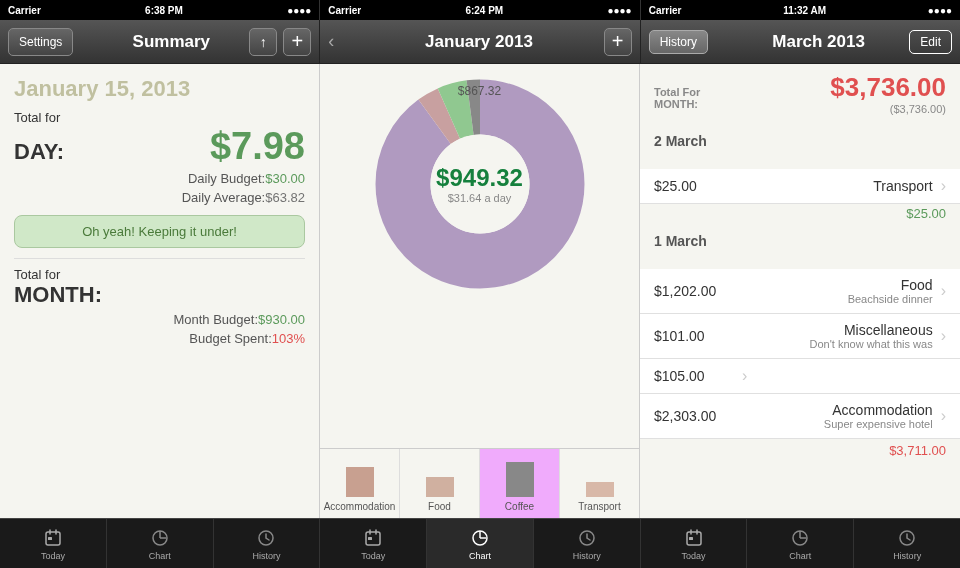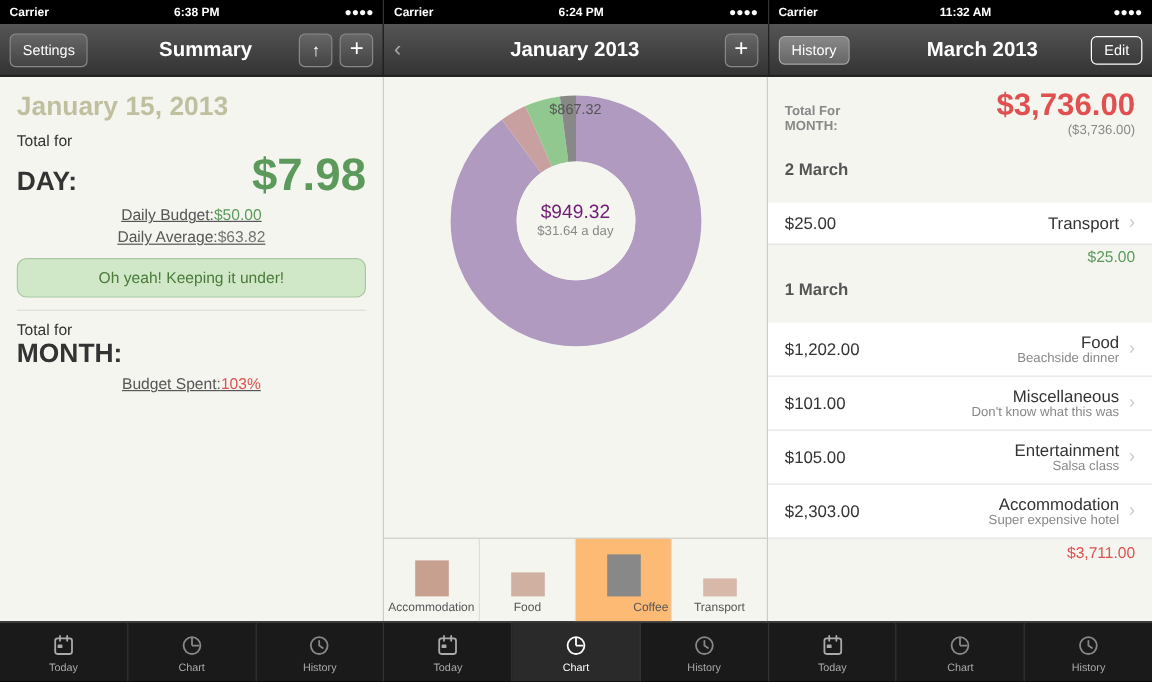--- a/index.html
+++ b/index.html
@@ -24,42 +24,42 @@
 
     
     .content { display: flex; flex: 1; overflow: hidden; }
 
     
     .panel-summary { width: 320px; background: #f5f5f0; padding: 12px 14px; border-right: 1px solid #ccc; flex-shrink: 0; }
     .date-heading { color: #c0c0a0; font-size: 22px; font-weight: bold; margin-bottom: 8px; }
     .total-for-label { color: #333; font-size: 13px; line-height: 1.2; }
     .total-for-day { color: #333; font-size: 22px; font-weight: bold; line-height: 1; }
     .day-amount { color: #5b9a5b; font-size: 38px; font-weight: bold; line-height: 1.1; }
-    .row-budget { display: flex; justify-content: center; margin-top: 4px; font-size: 13px; color: #555; text-decoration: underline; }
+    .row-budget { display: flex; justify-content: flex-end; margin-top: 4px; font-size: 13px; color: #555; }
     .row-budget .val-green { color: #5b9a5b; }
     .row-budget .val-black { color: #737373; }
     .callout-bubble { background: #d0e8c8; border: 1px solid #aac8a0; border-radius: 8px; padding: 8px 12px; margin: 10px 0; font-size: 13px; color: #4a7a3a; text-align: center; }
     .section-divider { height: 1px; background: #ddd; margin: 8px 0; }
     .month-section { margin-top: 6px; }
     .total-for-month-label { color: #333; font-size: 13px; }
     .total-for-month { color: #333; font-size: 22px; font-weight: bold; }
     .month-amount { color: #e05050; font-size: 38px; font-weight: bold; }
     .budget-spent-red { color: #e05050; }
 
     
     .panel-chart { width: 320px; background: #f5f5f0; border-right: 1px solid #ccc; flex-shrink: 0; display: flex; flex-direction: column; align-items: center; padding-top: 10px; }
     .donut-container { position: relative; width: 220px; height: 220px; }
     .donut-label { position: absolute; top: 50%; left: 50%; transform: translate(-50%, -50%); text-align: center; }
-    .donut-amount { font-size: 16px; font-weight: normal; color: #701a75; }
+    .donut-amount { font-size: 24px; font-weight: bold; color: #15803d; }
     .donut-sub { font-size: 11px; color: #888; }
     .donut-top-label { position: absolute; top: 10px; left: 50%; transform: translateX(-50%); font-size: 12px; color: #555; }
     .chart-categories { display: flex; gap: 0; width: 100%; margin-top: auto; border-top: 1px solid #ccc; }
     .chart-cat { flex: 1; text-align: center; padding: 8px 2px 6px; font-size: 11px; color: #555; border-right: 1px solid #ddd; cursor: pointer; }
     .chart-cat:last-child { border-right: none; }
-    .chart-cat.active { background: #fdba74; text-align: right; }
+    .chart-cat.active { background: #f0abfc; }
     .cat-bar-container { height: 40px; display: flex; align-items: flex-end; justify-content: center; margin-bottom: 4px; }
     .cat-bar { width: 28px; background: #c8a090; }
     .cat-bar.active { background: #888; }
 
     
     .panel-history { flex: 1; background: #f5f5f0; overflow-y: auto; }
     .history-header { padding: 8px 14px; }
     .month-total-row { display: flex; justify-content: space-between; align-items: baseline; margin-bottom: 4px; }
     .month-total-amount { color: #e05050; font-size: 26px; font-weight: bold; }
     .month-total-sub { color: #888; font-size: 11px; }
@@ -147,35 +147,39 @@
   <div class="panel-summary">
     <div class="date-heading">January 15, 2013</div>
     <div>
       <div class="total-for-label">Total for</div>
       <div style="display:flex;align-items:baseline;justify-content:space-between;">
         <div class="total-for-day">DAY:</div>
         <div class="day-amount">$7.98</div>
       </div>
       <div class="row-budget">
         <span>Daily Budget:</span>
-        <span class="val-green">$50.00</span>
+        <span class="val-green">$30.00</span>
       </div>
       <div class="row-budget">
         <span>Daily Average:</span>
         <span class="val-black">$63.82</span>
       </div>
     </div>
     <div class="callout-bubble">Oh yeah! Keeping it under!</div>
     <div class="section-divider"></div>
     <div class="month-section">
       <div class="total-for-month-label">Total for</div>
       <div style="display:flex;align-items:baseline;justify-content:space-between;">
         <div class="total-for-month">MONTH:</div>
       </div>
       <div class="row-budget">
+        <span>Month Budget:</span>
+        <span class="val-green">$930.00</span>
+      </div>
+      <div class="row-budget">
         <span>Budget Spent:</span>
         <span class="budget-spent-red">103%</span>
       </div>
     </div>
   </div>
 
   <div class="panel-chart">
 
     <div class="donut-container">
       <svg class="donut-svg" viewBox="0 0 200 200" width="220" height="220">
@@ -259,24 +263,20 @@
     <div class="history-item">
       <span class="item-amount">$101.00</span>
       <div class="item-desc">
         <div class="item-cat">Miscellaneous</div>
         <div class="item-sub">Don't know what this was</div>
       </div>
       <span class="item-chevron">›</span>
     </div>
     <div class="history-item">
       <span class="item-amount">$105.00</span>
-      <div class="item-desc">
-        <div class="item-cat">Entertainment</div>
-        <div class="item-sub">Salsa class</div>
-      </div>
       <span class="item-chevron">›</span>
     </div>
     <div class="history-item">
       <span class="item-amount">$2,303.00</span>
       <div class="item-desc">
         <div class="item-cat">Accommodation</div>
         <div class="item-sub">Super expensive hotel</div>
       </div>
       <span class="item-chevron">›</span>
     </div>

